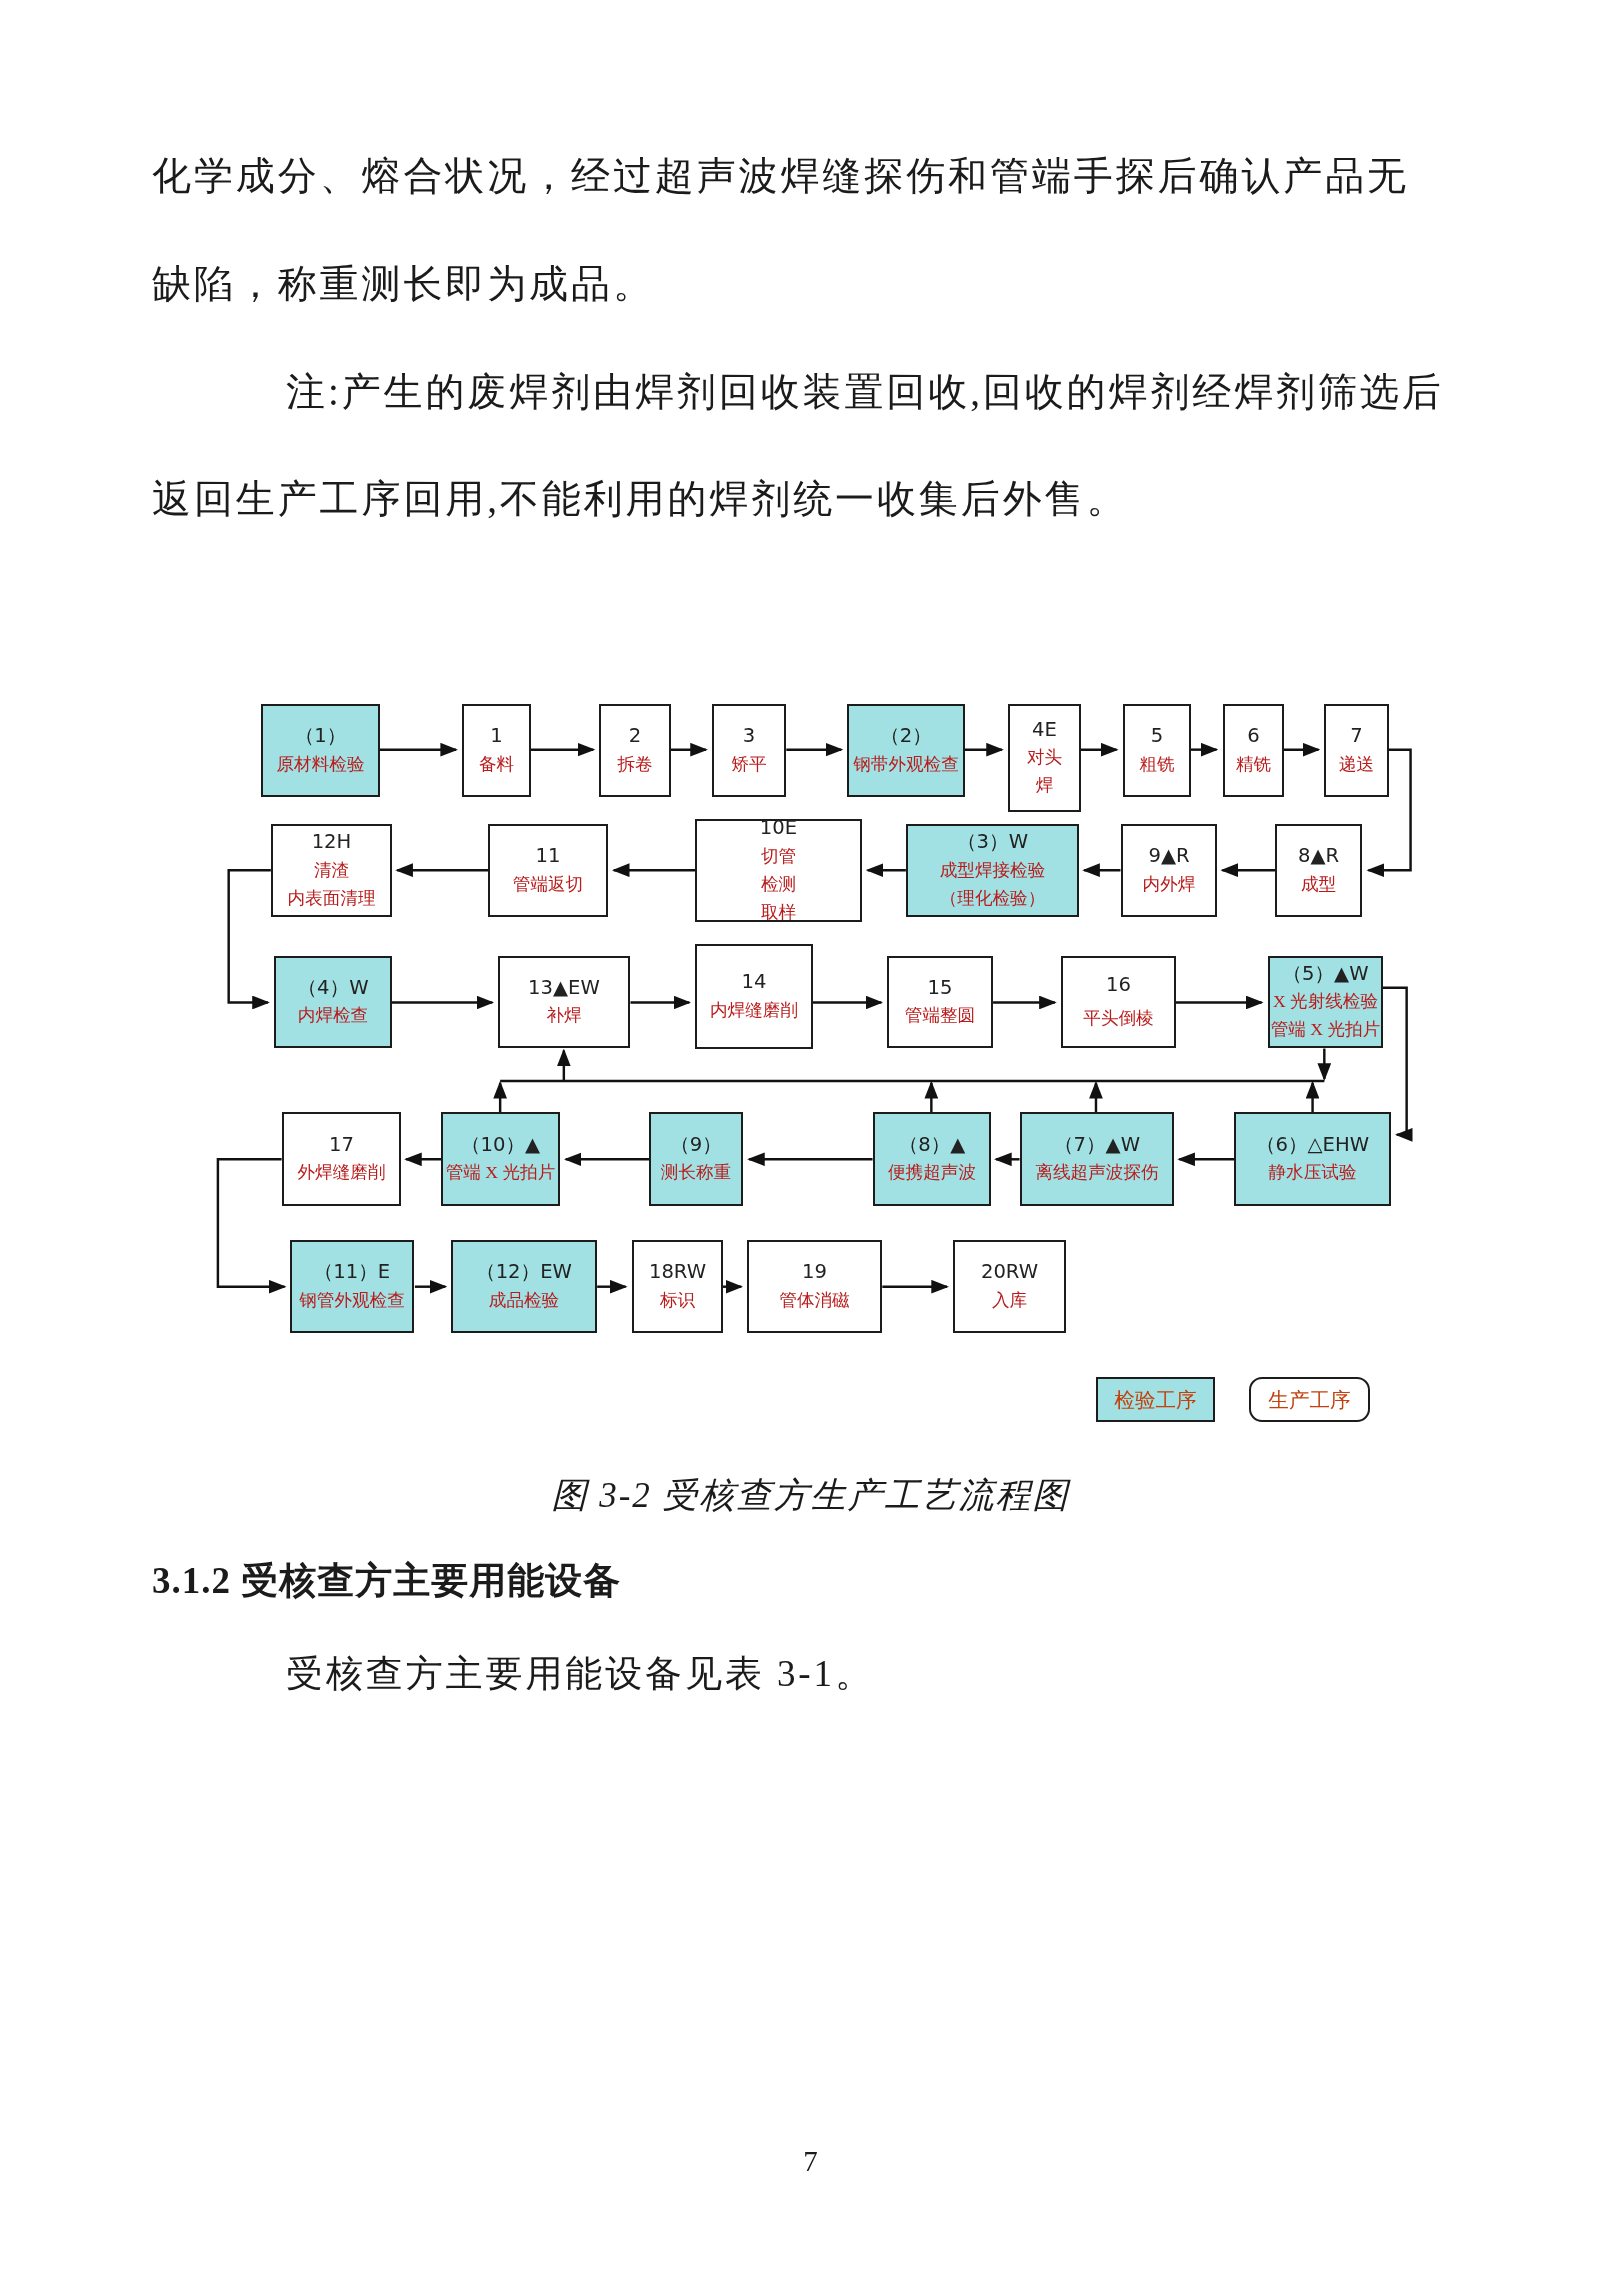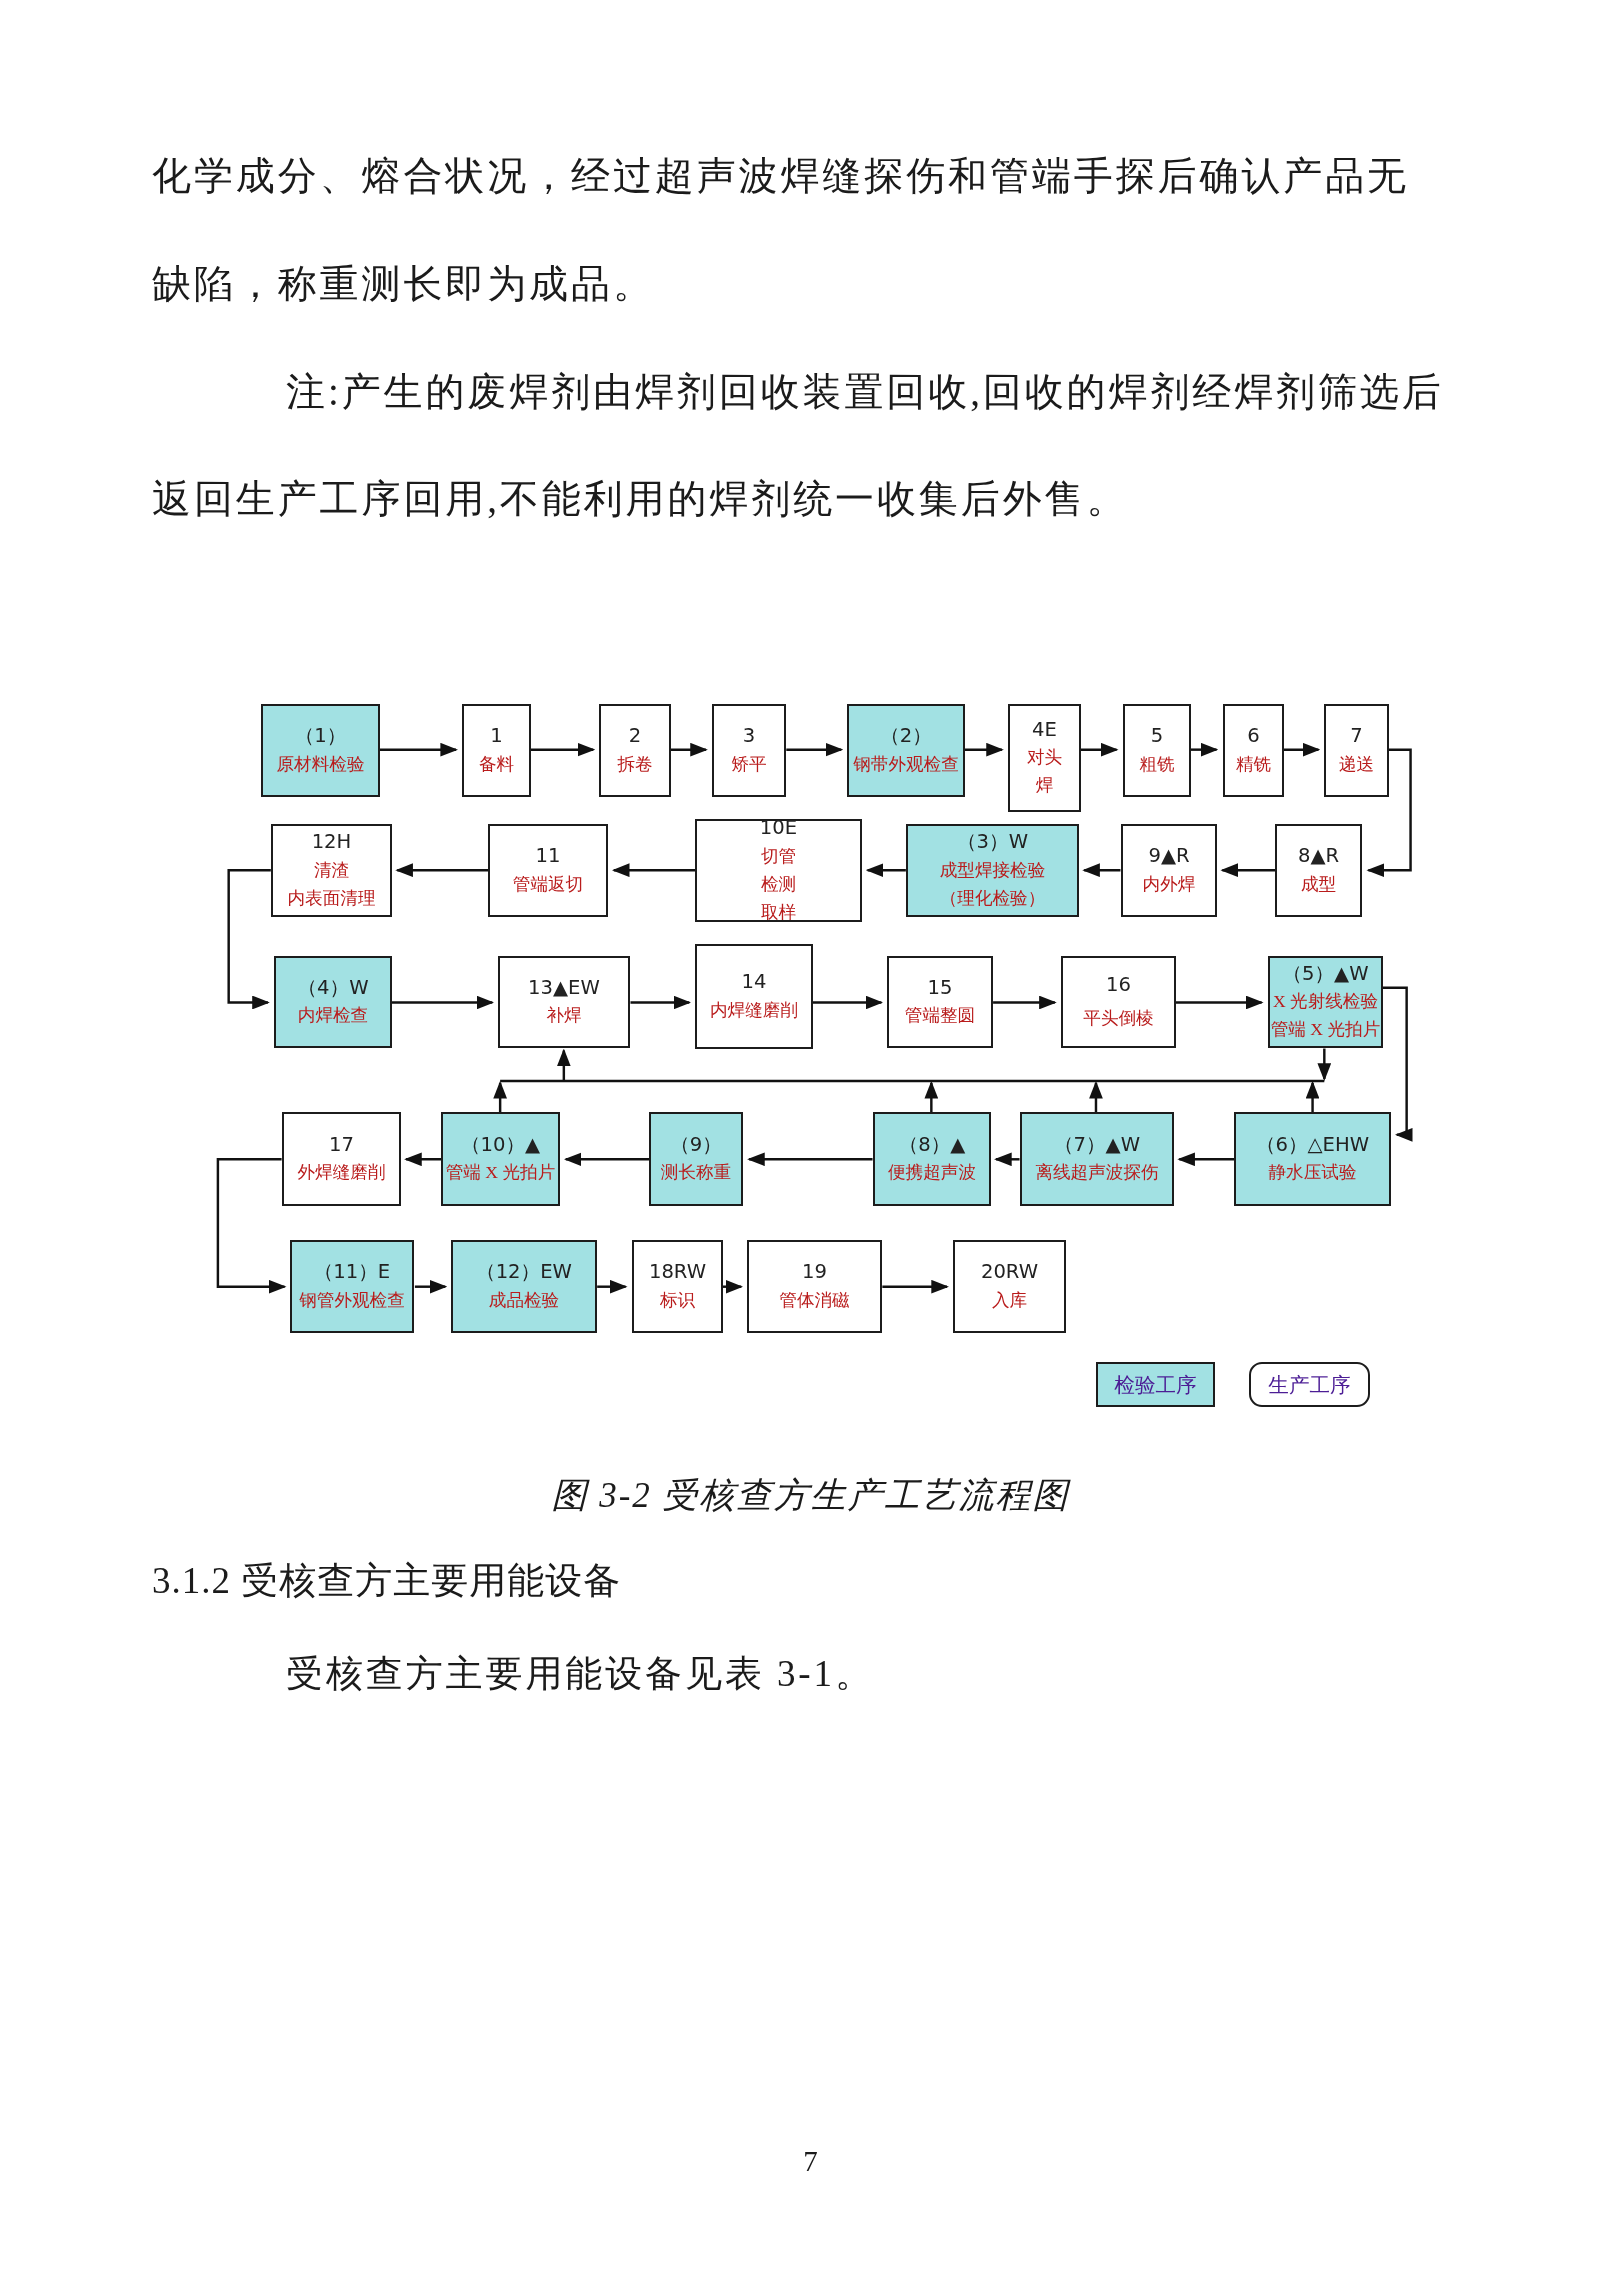--- a/index.html
+++ b/index.html
@@ -1,35 +1,35 @@
 <!DOCTYPE html>
 <html><head>
 <meta charset="utf-8">
 <style>
   html,body{margin:0;padding:0;background:#ffffff;}
   .page{position:relative;width:1621px;height:2293px;background:#ffffff;overflow:hidden;
         font-family:"Liberation Serif",serif;color:#1b1b1b;}
   .bodyline{position:absolute;font-size:39px;letter-spacing:2.9px;white-space:nowrap;}
   .caption{position:absolute;width:1621px;text-align:center;font-size:35px;font-style:italic;letter-spacing:2px;}
-  .heading{position:absolute;font-size:37px;font-weight:normal;letter-spacing:1px;}
+  .heading{position:absolute;font-size:37px;font-weight:bold;letter-spacing:1px;}
   .pagenum{position:absolute;width:1621px;text-align:center;font-size:29px;}
   
   .chart{position:absolute;left:164px;top:635px;width:1274px;height:784px;}
   .chart svg{position:absolute;left:0;top:0;}
   .chart-title{position:absolute;left:0;top:9.8px;width:1215px;text-align:center;
                font-family:"DejaVu Sans",sans-serif;font-weight:bold;font-size:22.5px;color:#222;}
   .node{position:absolute;box-sizing:border-box;border:2px solid #1c1c1c;background:#ffffff;
         display:flex;flex-direction:column;align-items:center;justify-content:center;
         gap:5.9px;padding:2px;text-align:center;}
   .node.inspection{background:#A2E1E3;}
   .node .code{font-family:"DejaVu Sans",sans-serif;font-size:19.6px;color:#222;line-height:1.15;}
   .node .nline{font-family:"Liberation Serif",serif;font-size:17.6px;color:#b91c1c;line-height:1.25;white-space:nowrap;}
   .legend-box{position:absolute;box-sizing:border-box;border:2px solid #1c1c1c;background:#fff;
         display:flex;align-items:center;justify-content:center;
-        font-size:20.6px;color:#4c1d95;font-family:"Liberation Serif",serif;}
+        font-size:20.6px;color:#c2410c;font-family:"Liberation Serif",serif;margin-top:15px;}
   .legend-box.inspection{background:#A2E1E3;}
   .legend-note{position:absolute;left:78px;top:731px;font-size:20.6px;color:#333;
         font-family:"Liberation Serif",serif;letter-spacing:1px;white-space:nowrap;}
 </style>
 </head>
 <body>
 
 <div class="page">
 
   <div class="bodyline" style="left:152px;top:149px;">化学成分、熔合状况，经过超声波焊缝探伤和管端手探后确认产品无</div>

